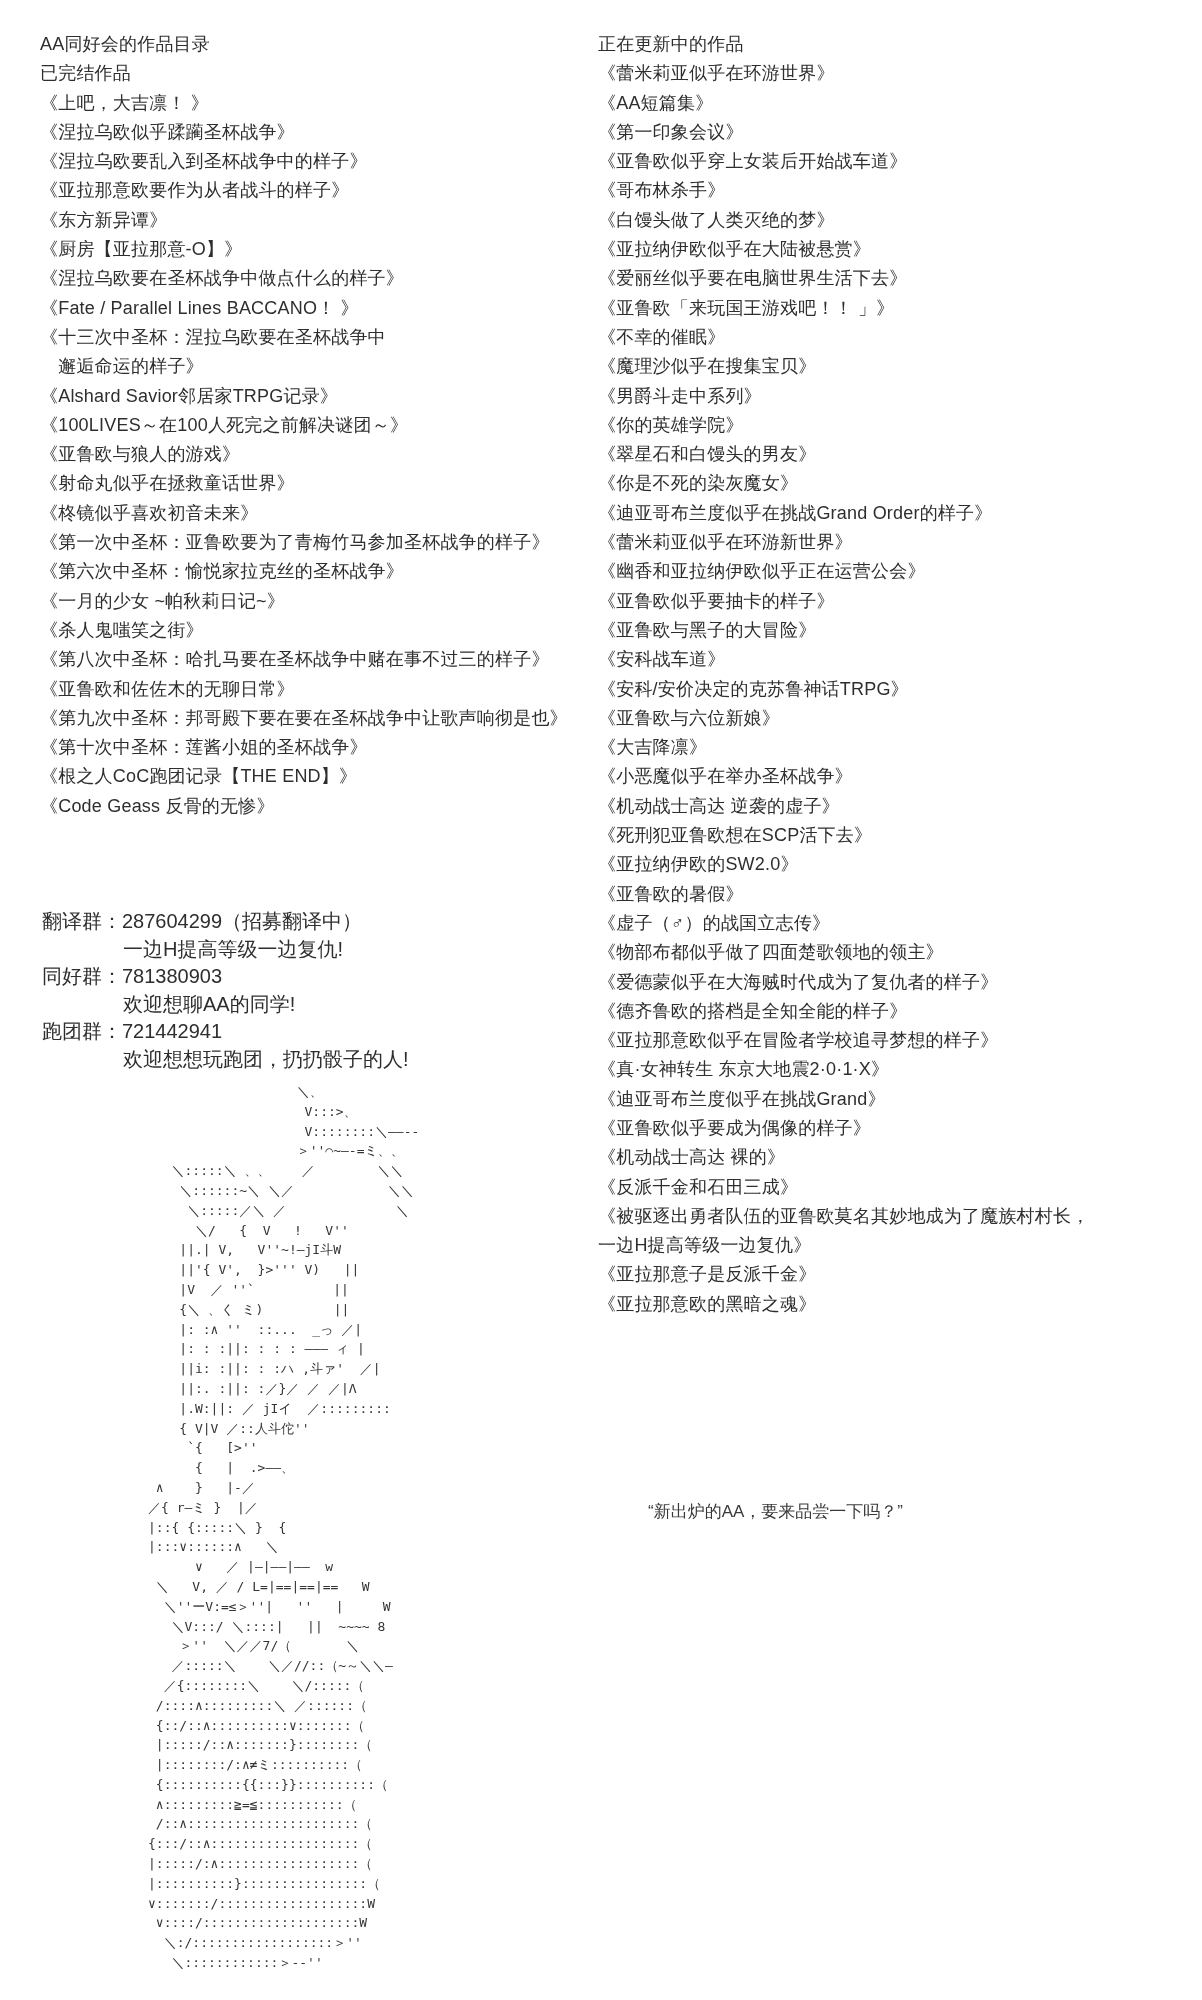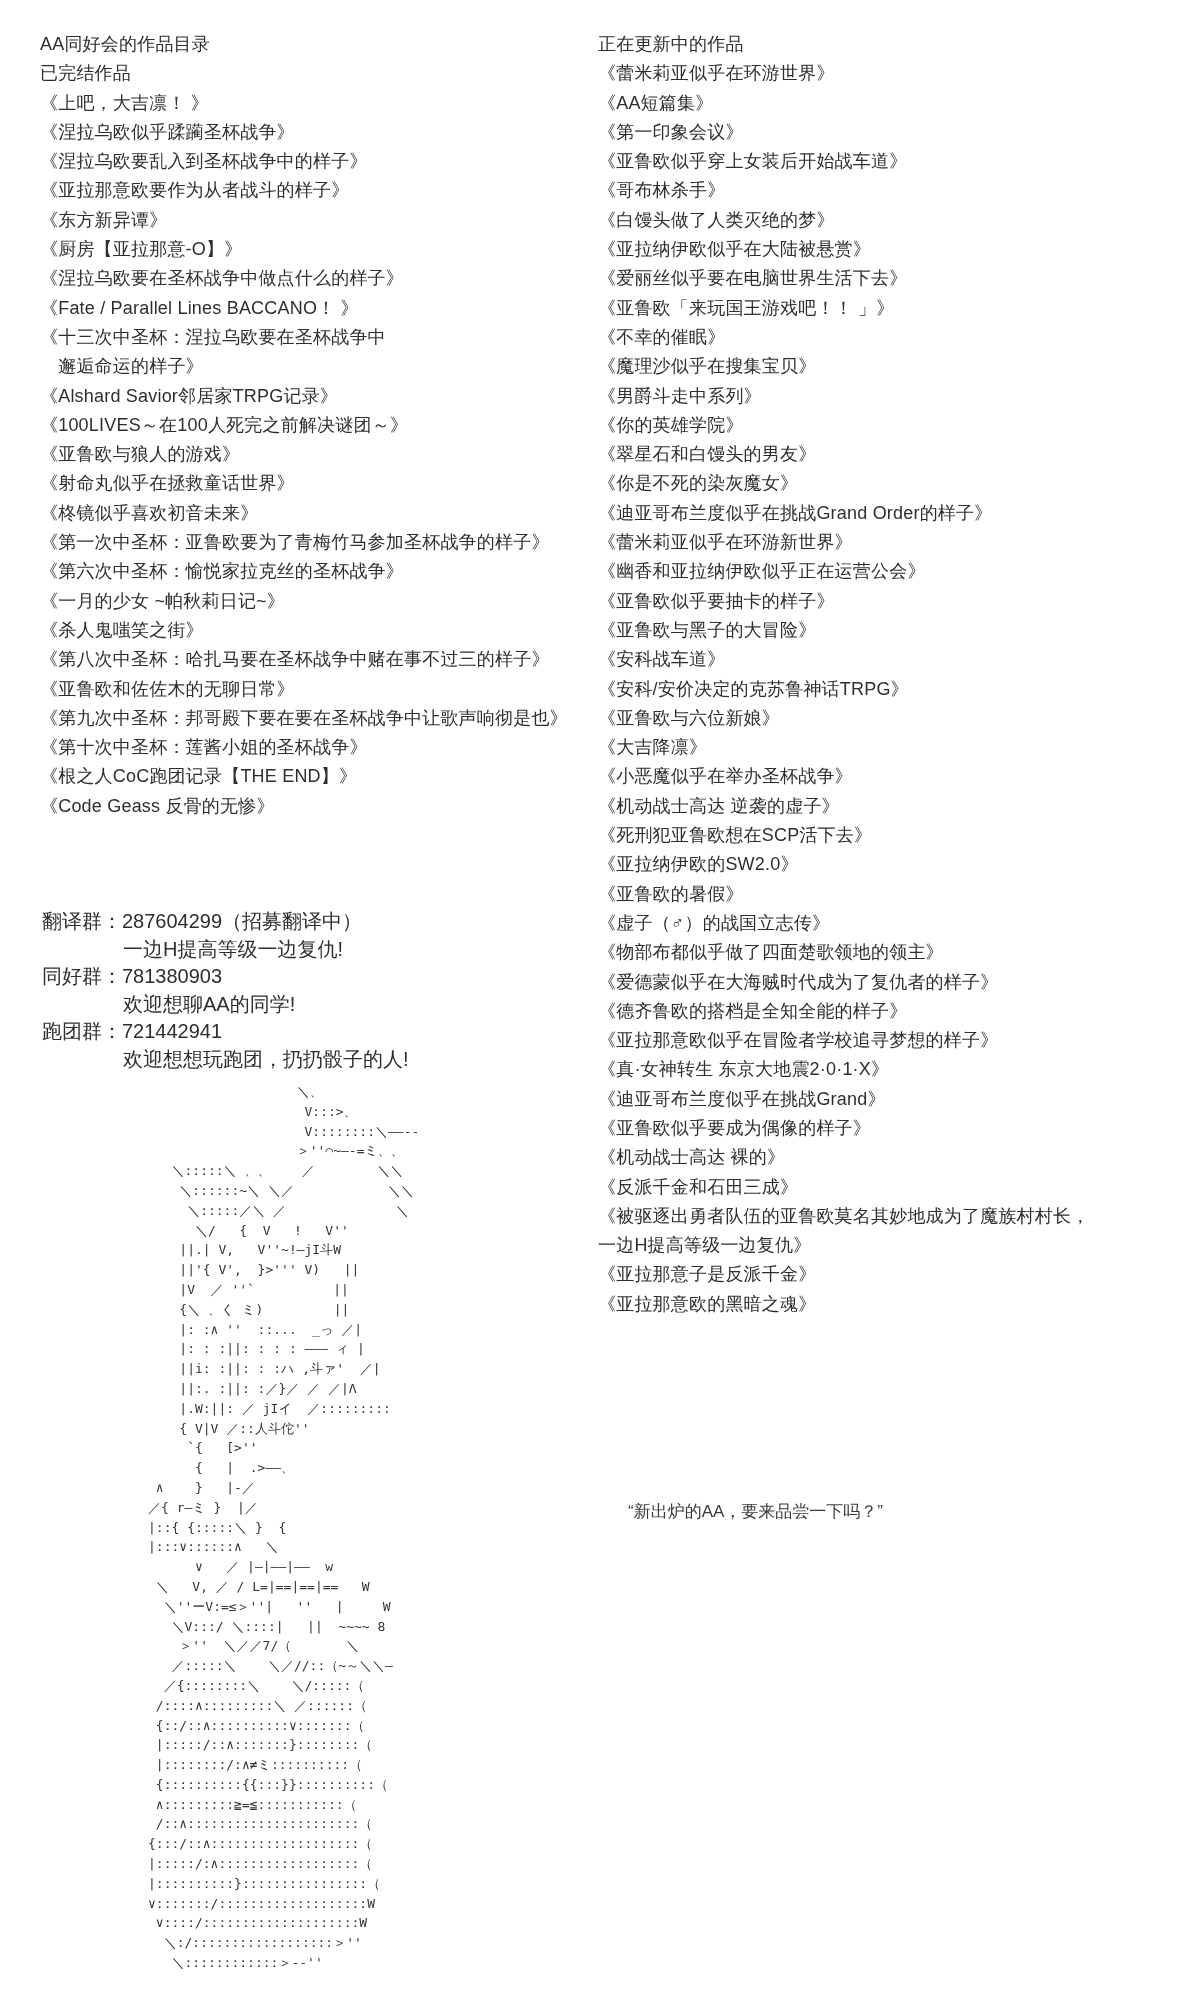--- a/index.html
+++ b/index.html
@@ -26,21 +26,21 @@
     position: absolute;
     left: 42px;
     top: 908px;
     font-size: 20px;
     line-height: 27.5px;
   }
   .contact-line1 { white-space: pre; }
   .contact-note  { white-space: pre; padding-left: 81px; }
   .quote {
     position: absolute;
-    left: 628px;
+    left: 648px;
     top: 1500px;
     font-size: 17px;
     color: #3a3a3a;
     white-space: pre;
   }
   .ascii-art {
     position: absolute;
     left: 148px;
     top: 1082px;
     margin: 0;

